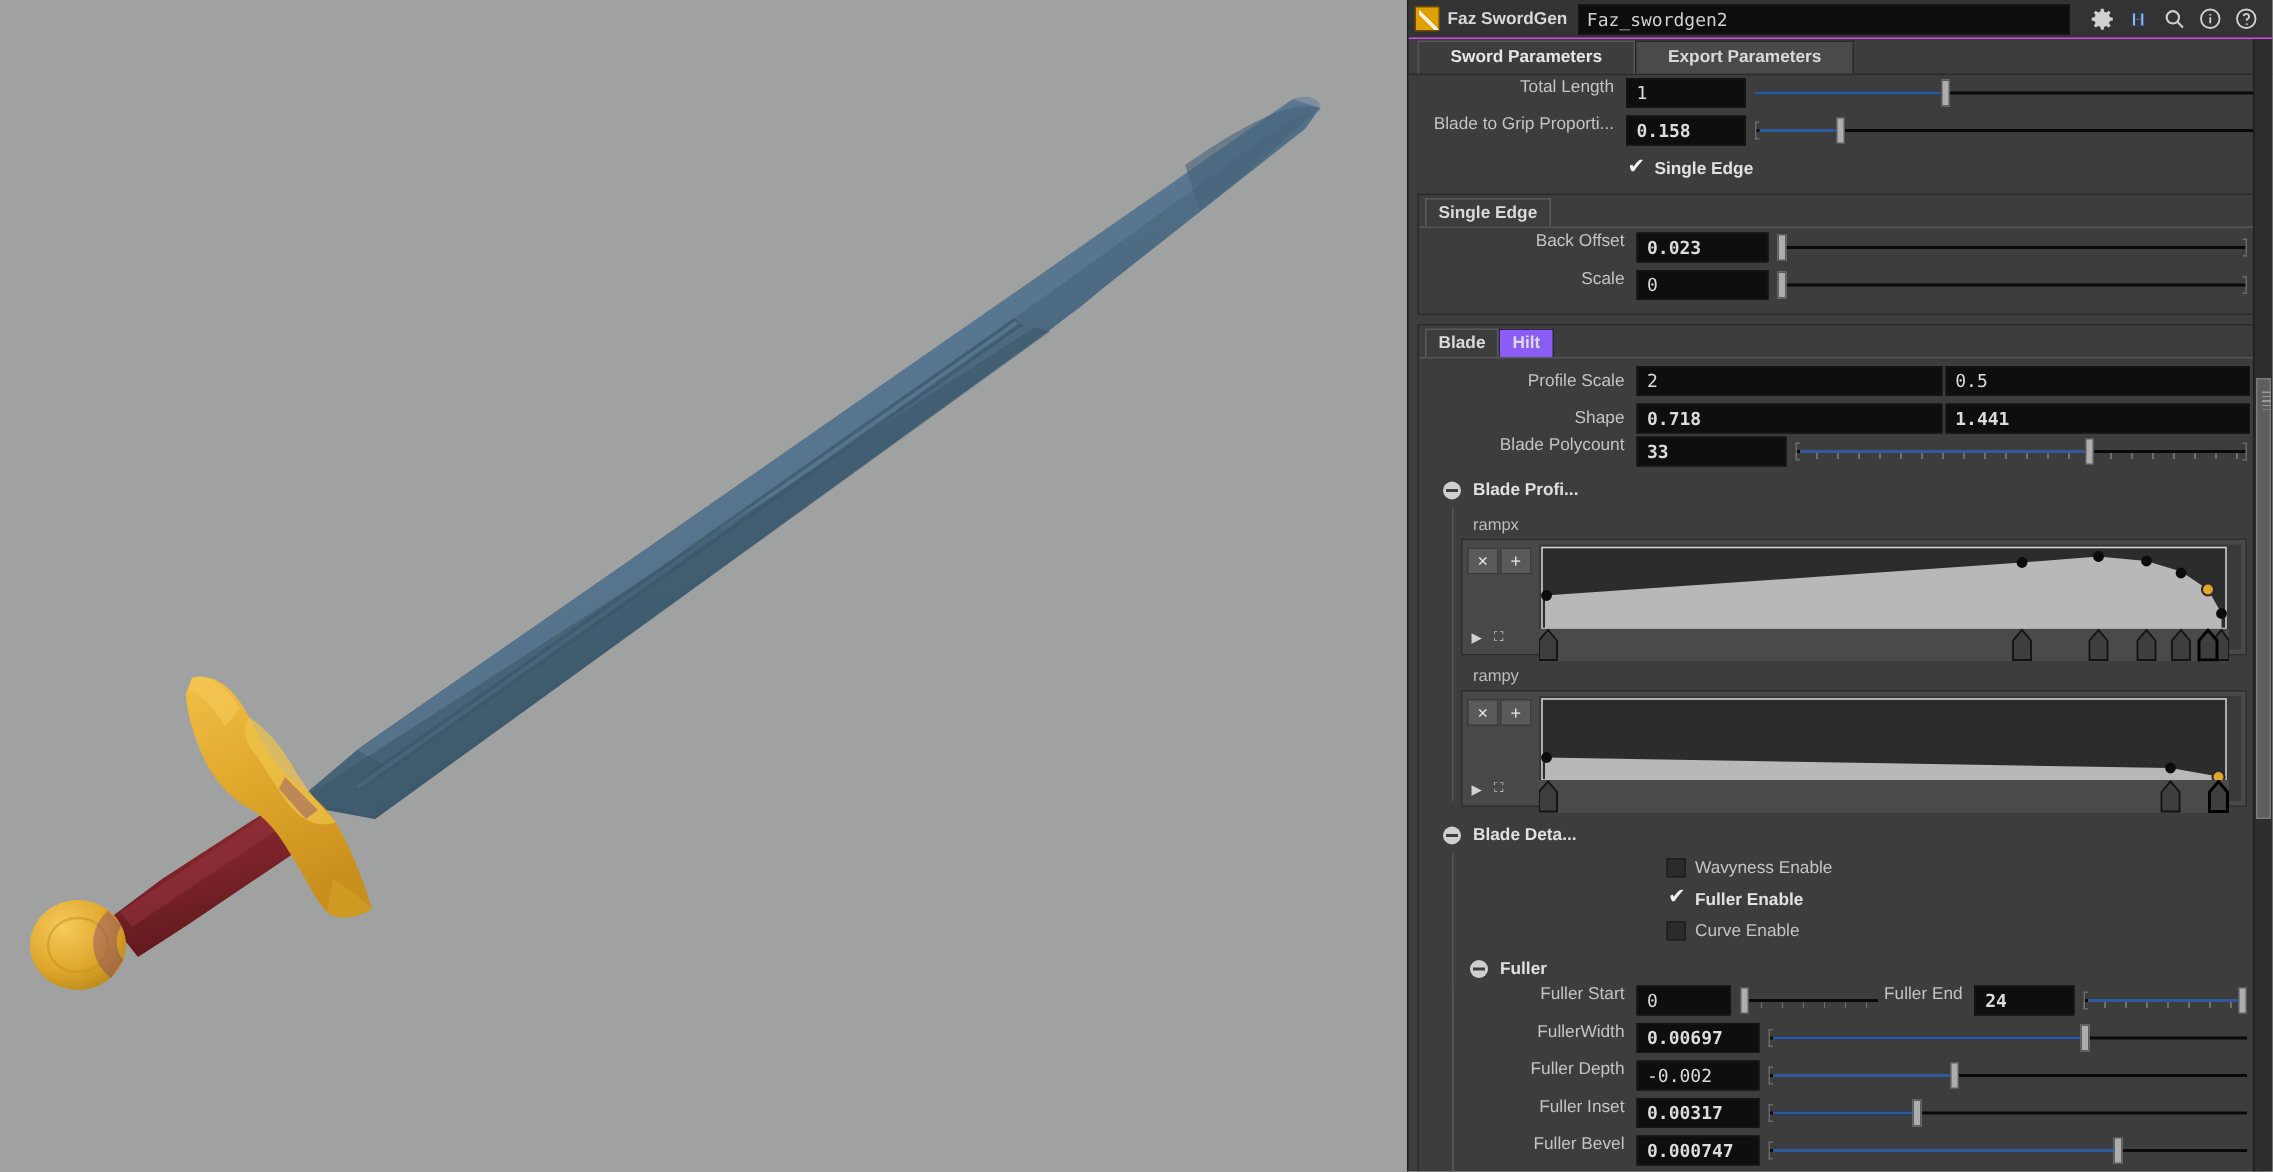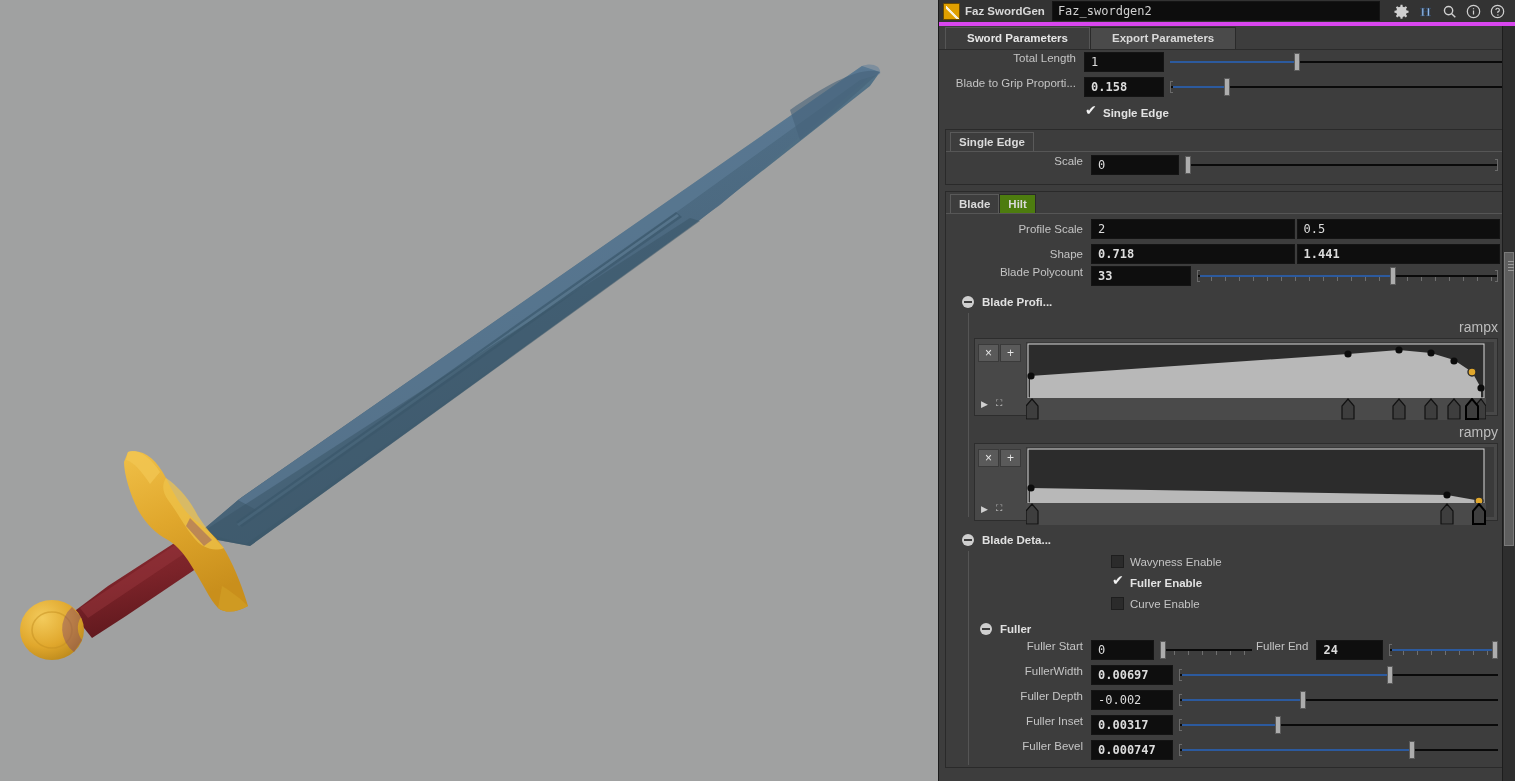--- a/index.html
+++ b/index.html
@@ -12,21 +12,21 @@
     background:#a0a1a1; overflow:hidden; }
   .viewport svg{ display:block; }
 
   
   .panel{ position:absolute; left:938px; top:0; width:577px; height:781px;
     background:#3d3d3d; color:#c8c8c8; font-size:11.5px; overflow:hidden;
     border-left:1px solid #1a1a1a; }
 
   
   .titlebar{ display:flex; align-items:center; height:26px; background:#333333;
-    border-bottom:4px solid #d946ef; padding:0 4px; gap:5px; }
+    border-bottom:1px solid #d946ef; padding:0 4px; gap:5px; }
   .applogo{ width:17px; height:17px; background:#e0a000; border:1px solid #6b4c00;
     position:relative; flex:none; border-radius:1px; }
   .applogo:after{ content:""; position:absolute; left:2px; top:2px; width:13px; height:13px;
     background:linear-gradient(45deg, transparent 38%, #f7f2e0 40%, #f7f2e0 52%, transparent 54%); }
   .apptitle{ font-weight:bold; font-size:11.5px; color:#d8d8d8; white-space:nowrap; }
   .pathfield{ flex:1; height:20px; background:#0d0d0d; border:1px solid #151515;
     color:#d0d0d0; font-family:"DejaVu Sans Mono", monospace; font-size:12px;
     display:flex; align-items:center; padding:0 5px; margin-left:2px; }
   .tbicons{ display:flex; align-items:center; gap:8px; padding:0 6px 0 8px; }
   .tbicons .ic{ width:16px; height:16px; display:flex; align-items:center;
@@ -74,39 +74,39 @@
   .cb.on:after{ content:"✔"; position:absolute; left:0px; top:-4px; font-size:14px;
     color:#f2f2f2; line-height:1; }
   .cblabel{ font-size:11.5px; color:#c4c4c4; }
   .cblabel.bold{ font-weight:bold; color:#e2e2e2; }
 
   
   .box{ margin:4px 6px 2px 6px; border:1px solid #2a2a2a; background:#3d3d3d; }
   .boxtabs{ display:flex; align-items:flex-end; height:21px; padding-left:4px;
     background:#3d3d3d; }
   .btab{ height:19px; line-height:18px; padding:0 8px; font-size:11.5px; font-weight:bold;
-    color:#dadada; border:1px solid #2a2a2a; border-bottom:none; background:#4d7c0f; }
+    color:#dadada; border:1px solid #2a2a2a; border-bottom:none; background:#8b5cf6; }
   .btab.active{ background:#3d3d3d; border-color:#5a5a5a; }
   .boxbody{ border-top:1px solid #565656; padding:3px 0 4px 0; }
 
   
   .dual{ display:flex; align-items:center; height:25px; }
   .dual .num{ flex:1; }
 
   
   .coll{ display:flex; align-items:center; height:22px; gap:8px; }
   .coll .minus{ width:12px; height:12px; border-radius:50%; background:#cfcfcf;
     position:relative; flex:none; }
   .coll .minus:after{ content:""; position:absolute; left:2px; top:5px; width:8px;
     height:2px; background:#3d3d3d; }
   .coll .ct{ font-weight:bold; font-size:11.5px; color:#e0e0e0; }
 
   
   .rampwrap{ padding:2px 10px 2px 28px; }
-  .ramplabel{ font-size:14px; color:#bdbdbd; padding:4px 0 3px 8px;text-align:right; }
+  .ramplabel{ font-size:11px; color:#bdbdbd; padding:4px 0 3px 8px; }
   .rampbox{ border:1px solid #2d2d2d; background:#484848; display:flex;
     height:78px; padding:3px; }
   .rampside{ width:48px; display:flex; flex-direction:column;
     justify-content:space-between; padding:2px 0 3px 0; }
   .rbtns{ display:flex; gap:1px; }
   .rbtn{ width:21px; height:18px; background:#5a5a5a; border:1px solid #3a3a3a;
     color:#e8e8e8; font-size:12px; display:flex; align-items:center; justify-content:center; }
   .rbtns2{ display:flex; gap:8px; align-items:center; padding-left:3px; }
   .rgly{ color:#d0d0d0; font-size:9px; }
   .rcanvas{ flex:1; position:relative; background:#3a3a3a; }
@@ -274,20 +274,30 @@
       <div class="cb on"></div>
       <div class="cblabel bold">Single Edge</div>
     </div>
 
     <div class="box" style="margin-top:6px">
       <div class="boxtabs">
         <div class="btab active">Single Edge</div>
       </div>
       <div class="boxbody">
         <div class="row">
+          <div class="lbl">Back Offset</div>
+          <div class="num b" style="width:88px">0.023</div>
+          <div class="sl">
+            <div class="track"></div>
+                <div class="cap"></div>
+                <div class="capR"></div>
+            <div class="thumb" style="left:0px"></div>
+          </div>
+        </div>
+        <div class="row">
           <div class="lbl">Scale</div>
           <div class="num" style="width:88px">0</div>
           <div class="sl">
             <div class="track"></div>
                 <div class="capR"></div>
             <div class="thumb" style="left:0px"></div>
           </div>
         </div>
       </div>
     </div>

